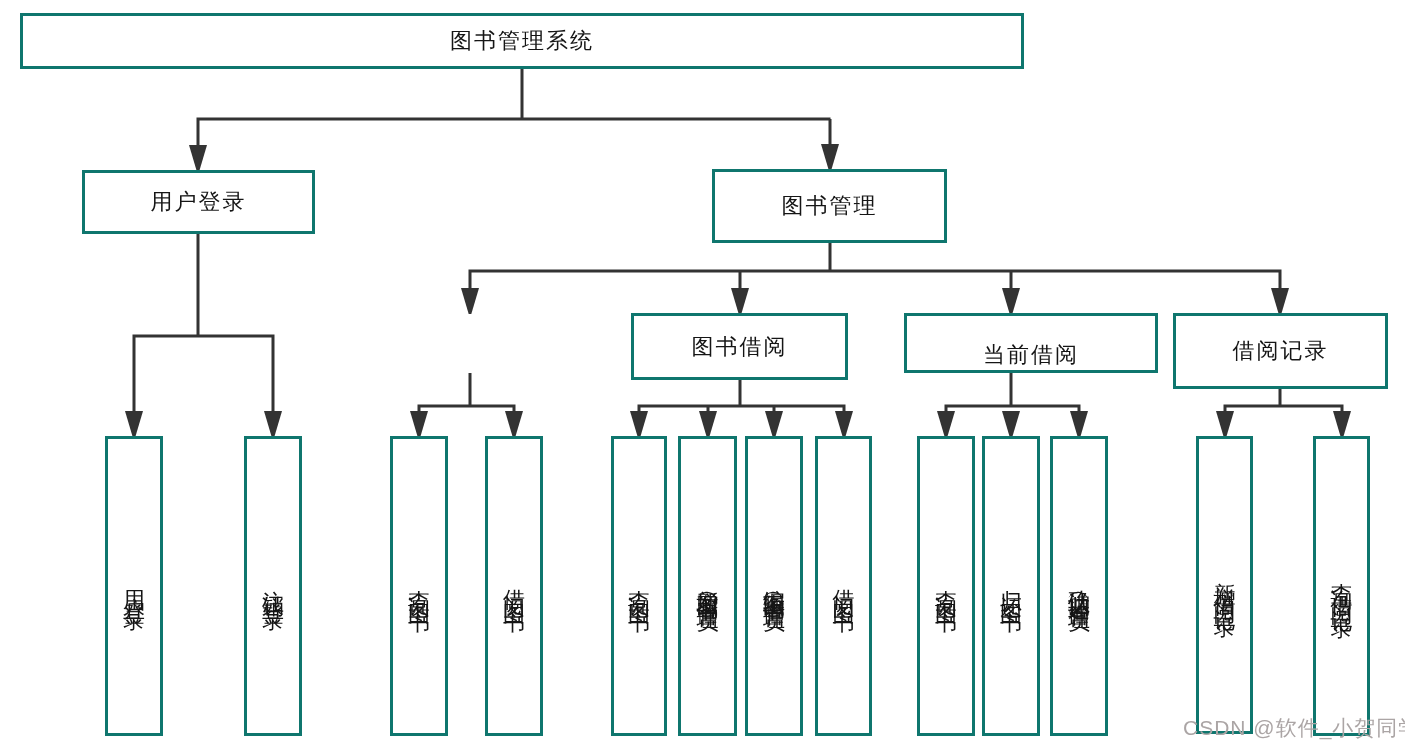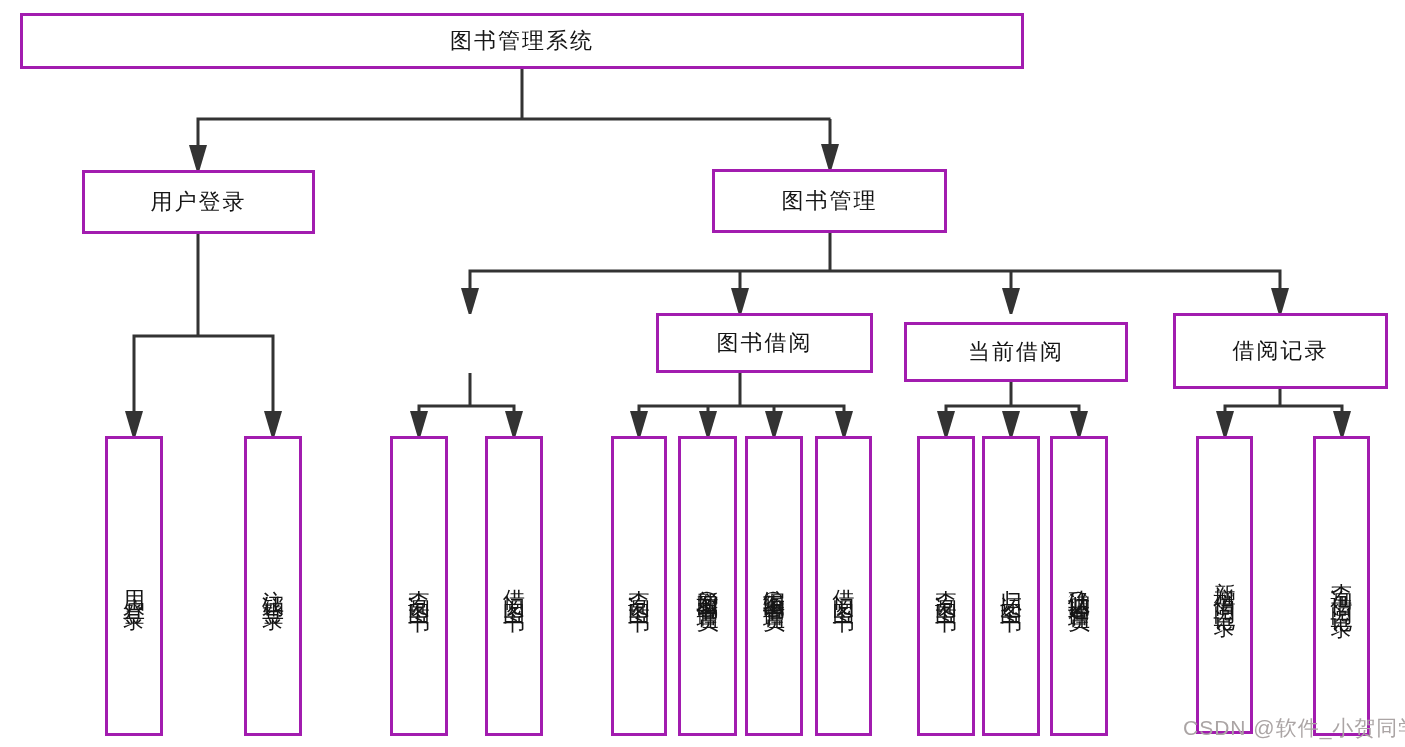--- a/index.html
+++ b/index.html
@@ -7,21 +7,21 @@
     position:relative;
     width:1405px;height:747px;
     background:#ffffff;
     font-family:"Liberation Sans", sans-serif;
     overflow:hidden;
   }
   #wires{position:absolute;left:0;top:0;z-index:1;}
   .box{
     position:absolute;
     box-sizing:border-box;
-    border:3px solid #a21caf;
+    border:3px solid #0f766e;
     background:#ffffff;
     display:flex;
     align-items:center;
     justify-content:center;
     color:#151515;
     z-index:2;
   }
   .h-label{font-size:22px;letter-spacing:2px;white-space:nowrap;}
   .leaf .v-label{
     writing-mode:vertical-rl;
@@ -89,28 +89,28 @@
     </g>
   </svg>
 
   <div class="box" style="left:20px;top:13px;width:1004px;height:56px;">
     <span class="h-label">图书管理系统</span>
   </div>
 
   <div class="box" style="left:82px;top:170px;width:233px;height:64px;">
     <span class="h-label">用户登录</span>
   </div>
-  <div class="box" style="left:712px;top:169px;width:235px;height:64px;">
+  <div class="box" style="left:712px;top:169px;width:235px;height:74px;">
     <span class="h-label">图书管理</span>
   </div>
 
-  <div class="box" style="left:631px;top:313px;width:217px;height:60px;margin-left:25px;">
+  <div class="box" style="left:631px;top:313px;width:217px;height:67px;">
     <span class="h-label">图书借阅</span>
   </div>
-  <div class="box" style="left:904px;top:322px;width:224px;height:60px;">
+  <div class="box" style="left:904px;top:313px;width:254px;height:60px;align-items:flex-end;">
     <span class="h-label">当前借阅</span>
   </div>
   <div class="box" style="left:1173px;top:313px;width:215px;height:76px;">
     <span class="h-label">借阅记录</span>
   </div>
 
   <div class="box leaf" style="left:105px;top:436px;width:58px;height:300px;">
     <span class="v-label">用户登录</span>
   </div>
   <div class="box leaf" style="left:244px;top:436px;width:58px;height:300px;">

